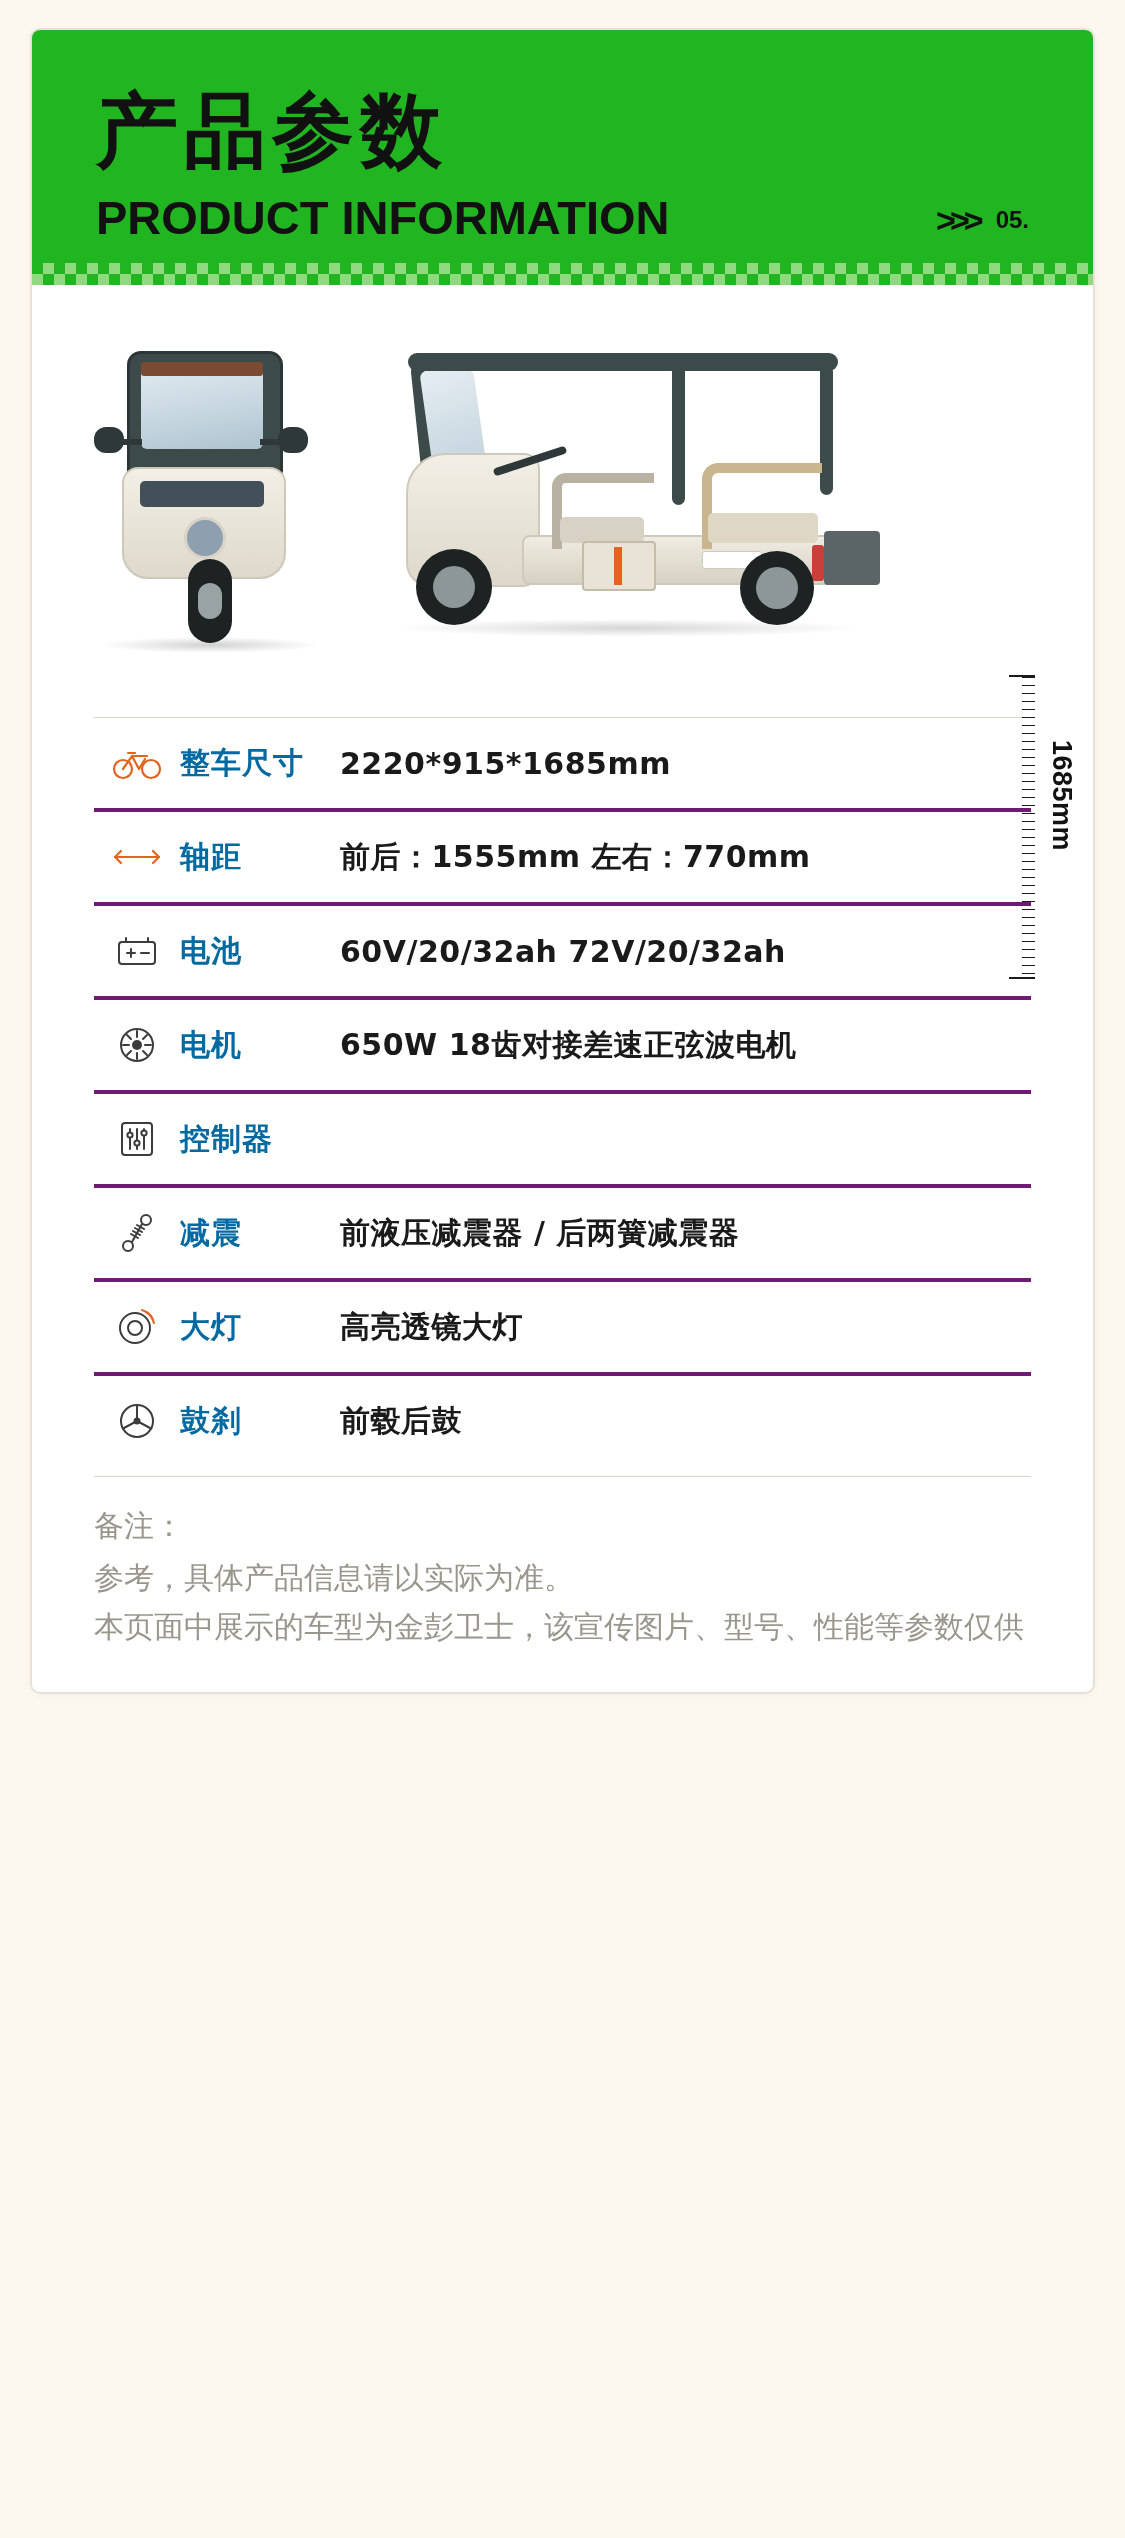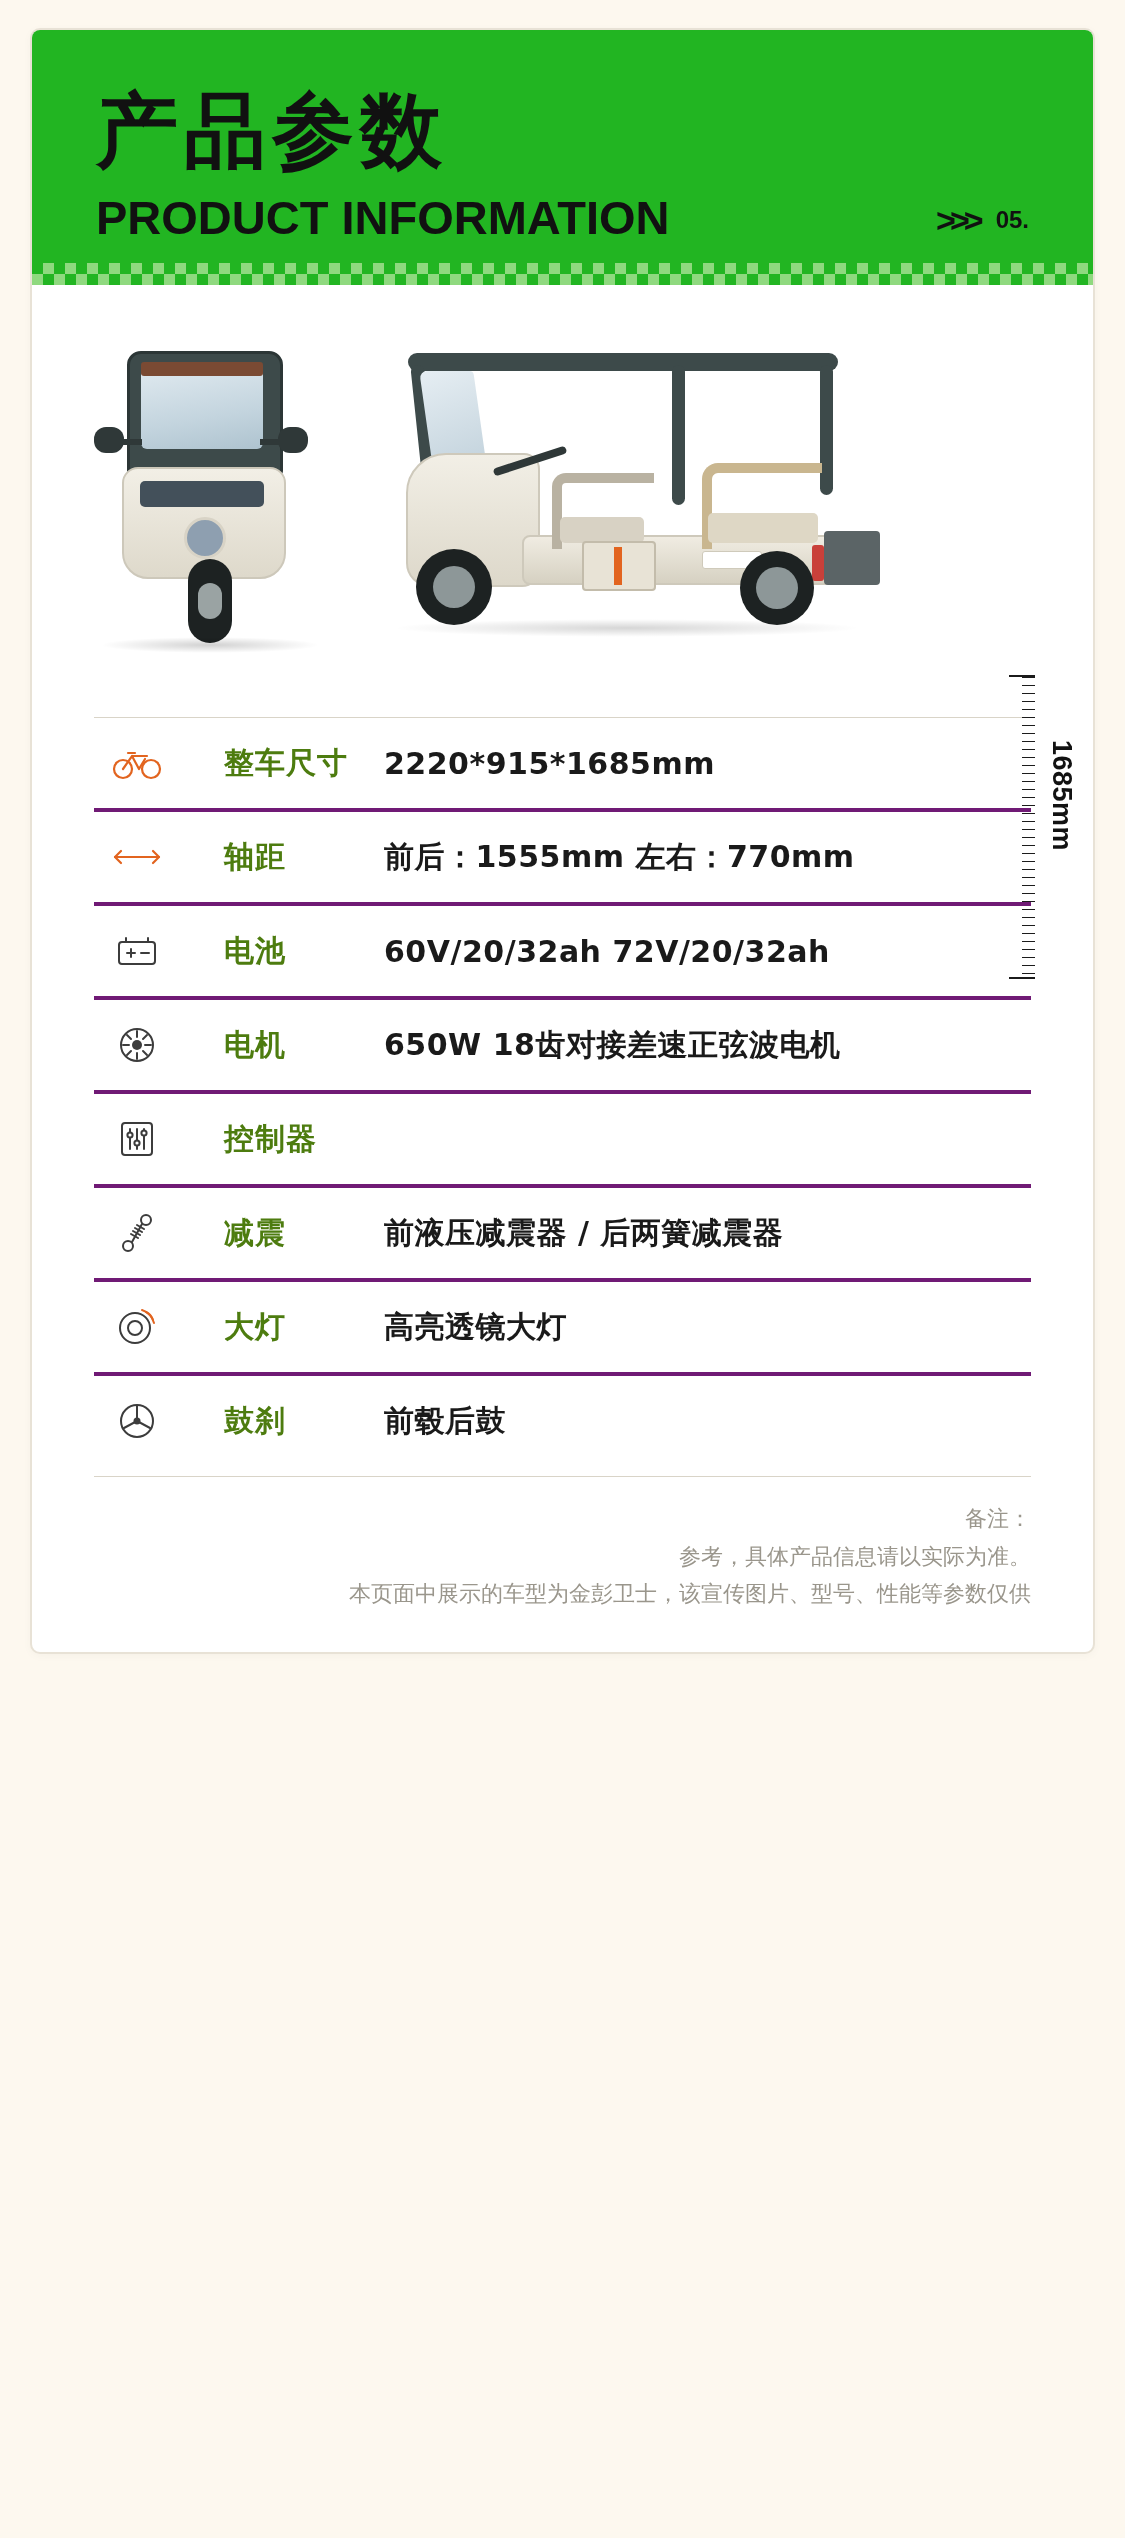--- a/index.html
+++ b/index.html
@@ -446,46 +446,44 @@
     display: flex;
     align-items: center;
     justify-content: center;
   }
   .spec-icon svg { display: block; }
   .spec-label {
     width: 160px;
     flex: none;
     font-size: 30px;
     font-weight: bold;
-    color: #4d7c0f;
+    color: #0369a1;
     letter-spacing: 1px;
     font-family: Liberation Mono, monospace;
-    margin-left: 44px;
   }
   .spec-value {
     flex: 1;
     font-size: 30px;
     font-weight: bold;
     color: #1a1a1a;
     letter-spacing: 0.5px;
     font-family: "DejaVu Sans", "Liberation Sans", sans-serif;
   }
   .spec-bottom-border {
     border-top: 1px solid #d9d4c8;
     margin: 0 62px;
   }
 
   
   .footnote {
     padding: 24px 62px 40px 62px;
     color: #9a968c;
-    font-size: 22px;
+    font-size: 30px;
     line-height: 1.65;
     font-family: "DejaVu Sans", "Liberation Sans", sans-serif;
-    text-align: right;
   }
   .footnote .fn-title { margin-bottom: 2px; }
 </style>
 </head>
 <body>
 
 <div class="page">
   <div class="card">
 
     <div class="header">

